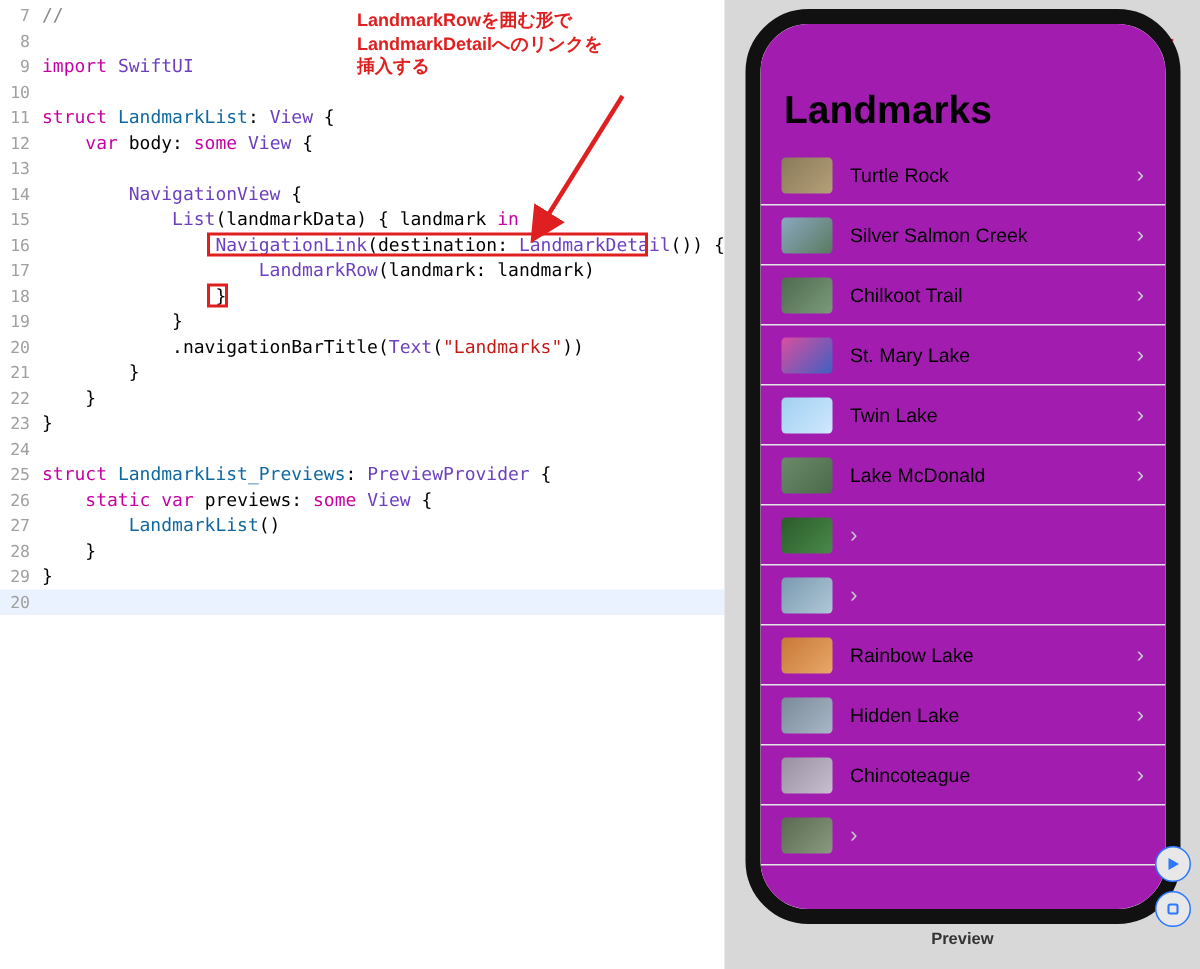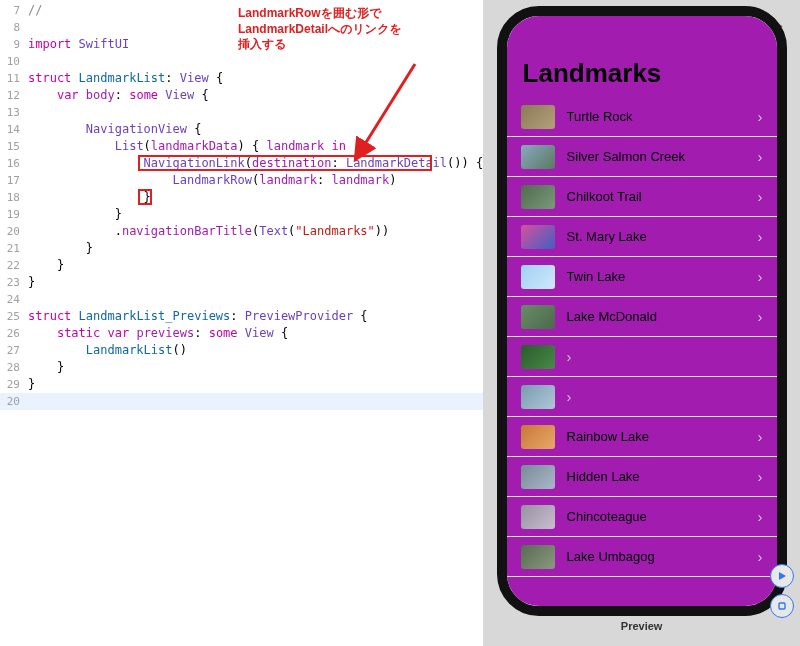--- a/index.html
+++ b/index.html
@@ -31,21 +31,21 @@
     color: #a0a0a0;
     padding-right: 8px;
     font-size: 11px;
     flex-shrink: 0;
   }
   .code { flex: 1; font-size: 12px; }
   .c-comment { color: #8a8a8a; }
   .c-kw { color: #c800a4; }
   .c-type { color: #6b3fbf; }
   .c-typedecl { color: #0f68a0; }
-  .c-id { color: #a21caf; }
+  .c-id { color: #000000; }
   .c-str { color: #c41a16; }
   .redbox {
     position: absolute;
     border: 2px solid #e02020;
     pointer-events: none;
   }
   .annot {
     position: absolute;
     color: #e02020;
     font-weight: 700;
@@ -254,21 +254,20 @@
             <div class="row-label">Hidden Lake</div>
             <div class="chev">›</div>
           </div>
           <div class="row">
             <div class="thumb" style="background: linear-gradient(135deg, rgb(152, 144, 160), rgb(200, 192, 208));"></div>
             <div class="row-label">Chincoteague</div>
             <div class="chev">›</div>
           </div>
           <div class="row">
             <div class="thumb" style="background: linear-gradient(135deg, rgb(90, 106, 80), rgb(138, 154, 128));"></div>
-            <div class="row-label">Lake Umbagog</div>
             <div class="chev">›</div>
           </div>
         </div>
     </div>
   </div>
   <div class="preview-label">Preview</div>
 
   <div class="side-btns">
     <div class="circ-btn">
       <svg width="10" height="10" viewBox="0 0 10 10">

